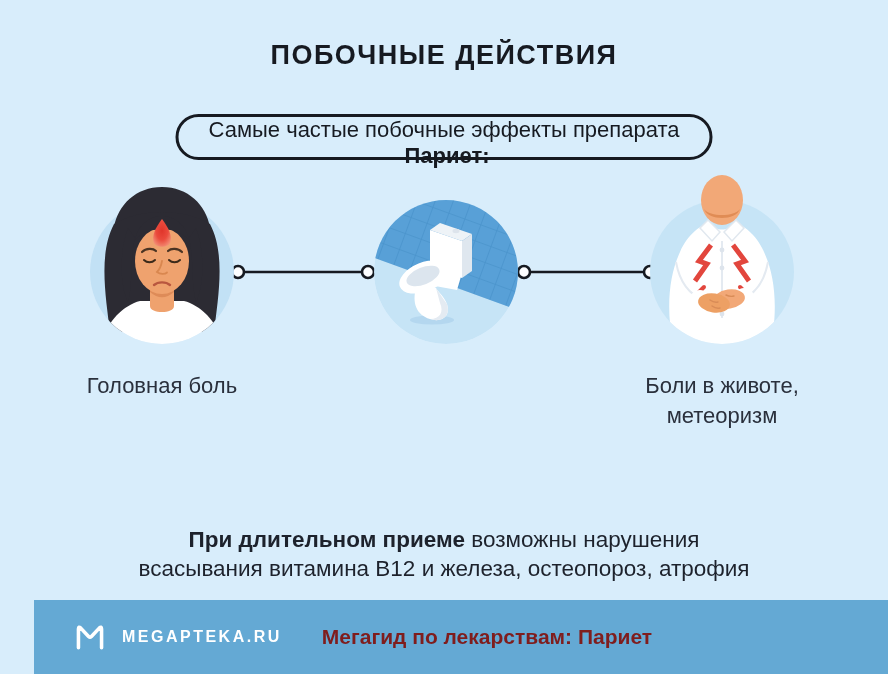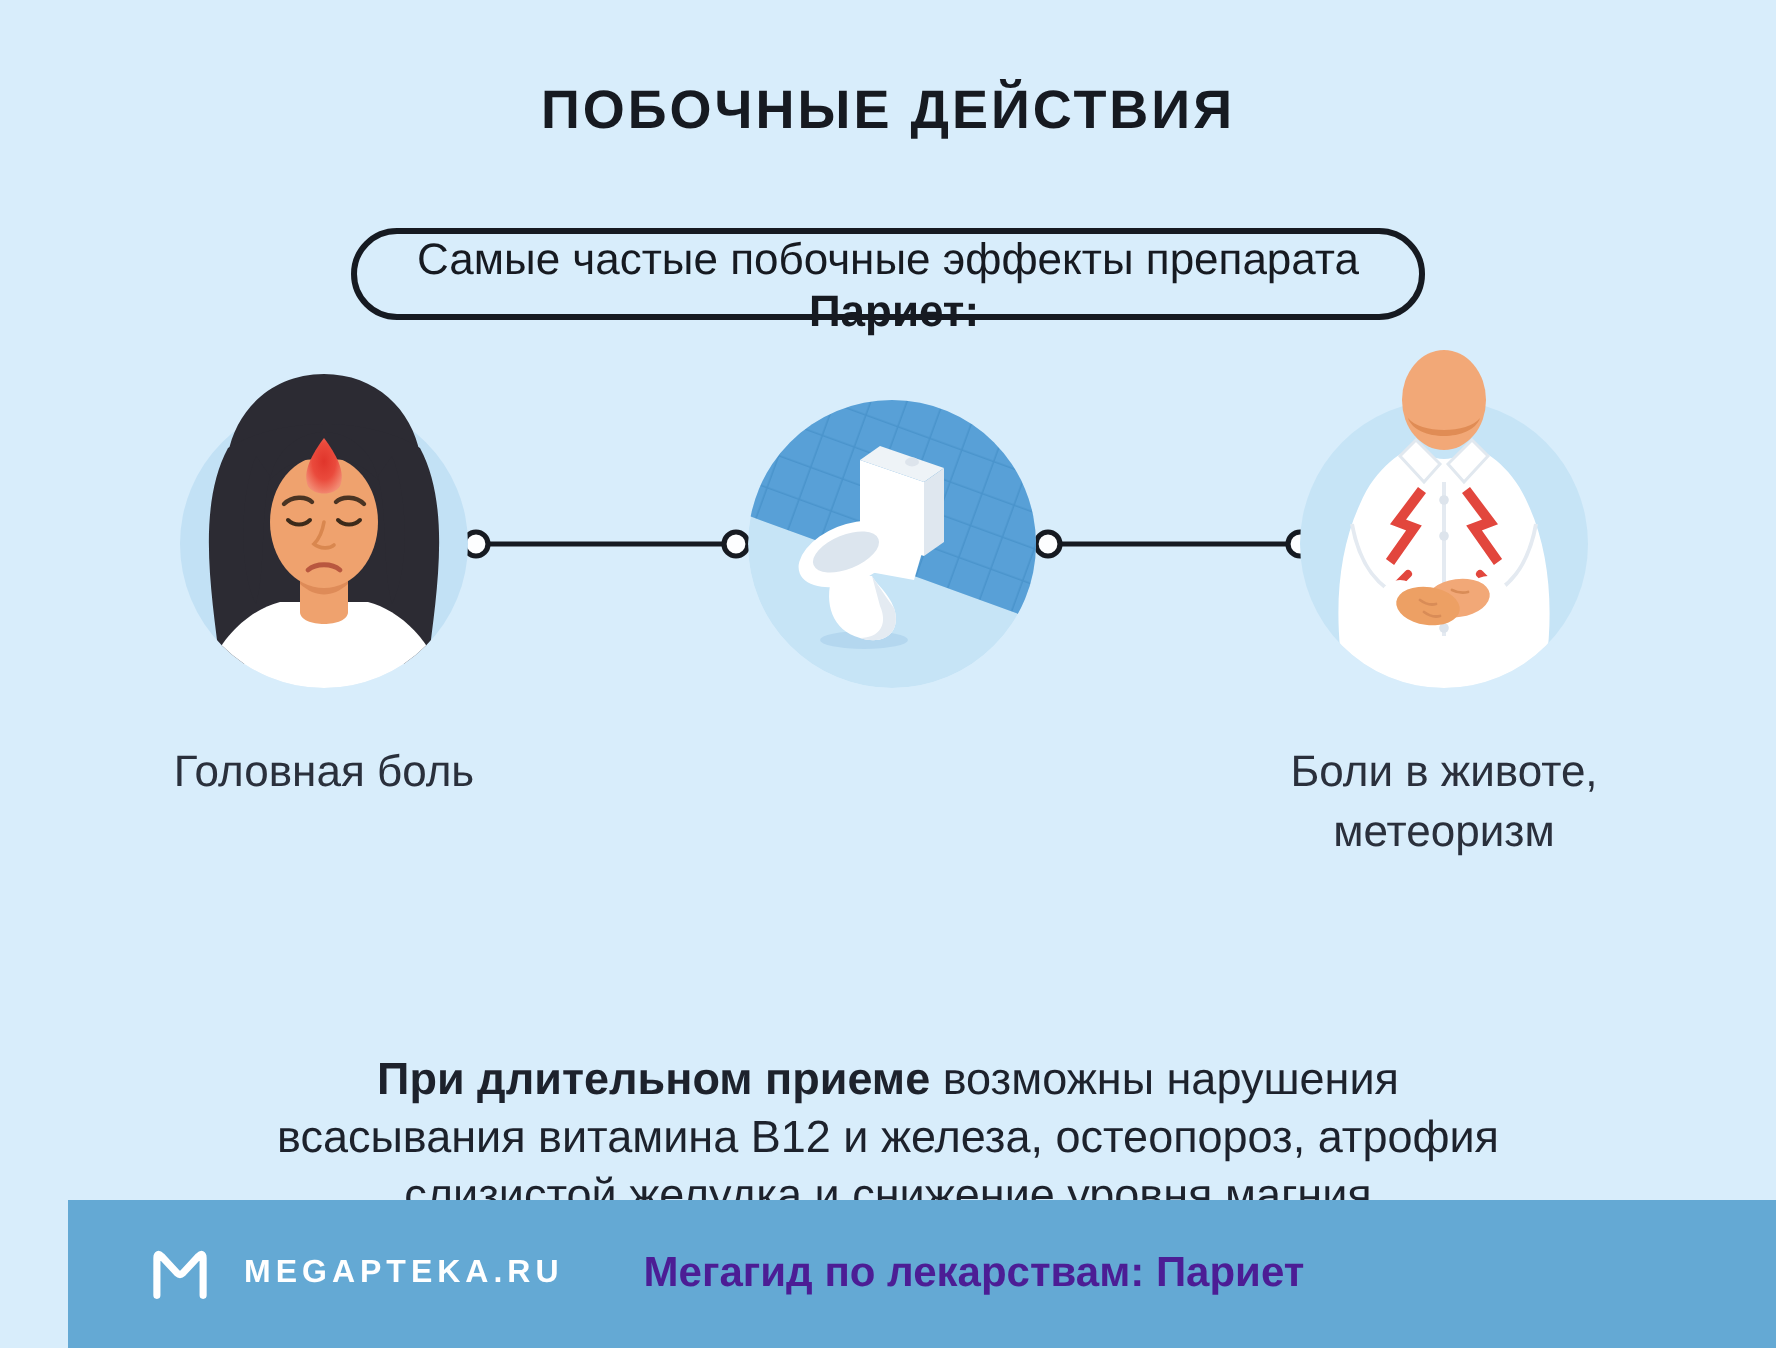--- a/index.html
+++ b/index.html
@@ -39,21 +39,21 @@
     position:absolute;top:600px;left:0;width:888px;height:74px;
     background:#64a9d4;display:flex;align-items:center;padding:0 0 0 40px;
     box-sizing:border-box;
     margin-left:34px;
   }
   .brand{
     color:#ffffff;font-size:16px;font-weight:700;letter-spacing:2.5px;
     margin-left:16px;white-space:nowrap;
   }
   .tagline{
-    color:#4c1d95;font-size:21px;font-weight:700;margin-left:40px;white-space:nowrap;
+    color:#7f1d1d;font-size:21px;font-weight:700;margin-left:40px;white-space:nowrap;
   }
 </style>
 </head>
 <body>
 
 <div class="canvas">
 
   <div class="title">ПОБОЧНЫЕ ДЕЙСТВИЯ</div>
 
   <div class="pill">
@@ -168,21 +168,20 @@
     </svg>
   </div>
 
   <div class="effect-label l1">Головная боль</div>
   <div class="effect-label l3">Боли в животе,
 метеоризм</div>
 
   <div class="note">
     <div><b>При длительном приеме</b><span> возможны нарушения</span></div>
     <div>всасывания витамина В12 и железа, остеопороз, атрофия</div>
-    <div>слизистой желудка и снижение уровня магния</div>
   </div>
 
   <div class="footer">
     <svg width="32" height="30" viewBox="0 0 36 32" xmlns="http://www.w3.org/2000/svg">
       <path d="M5,28 L5,7 Q5,3.5 7.6,6 L16.4,15.5 Q18,17 19.6,15.5 L28.4,6 Q31,3.5 31,7 L31,28" stroke="#ffffff" stroke-width="4" fill="none" stroke-linecap="round" stroke-linejoin="round"></path>
     </svg>
     <span class="brand">MEGAPTEKA.RU</span>
     <span class="tagline">Мегагид по лекарствам: Париет</span>
   </div>
 

